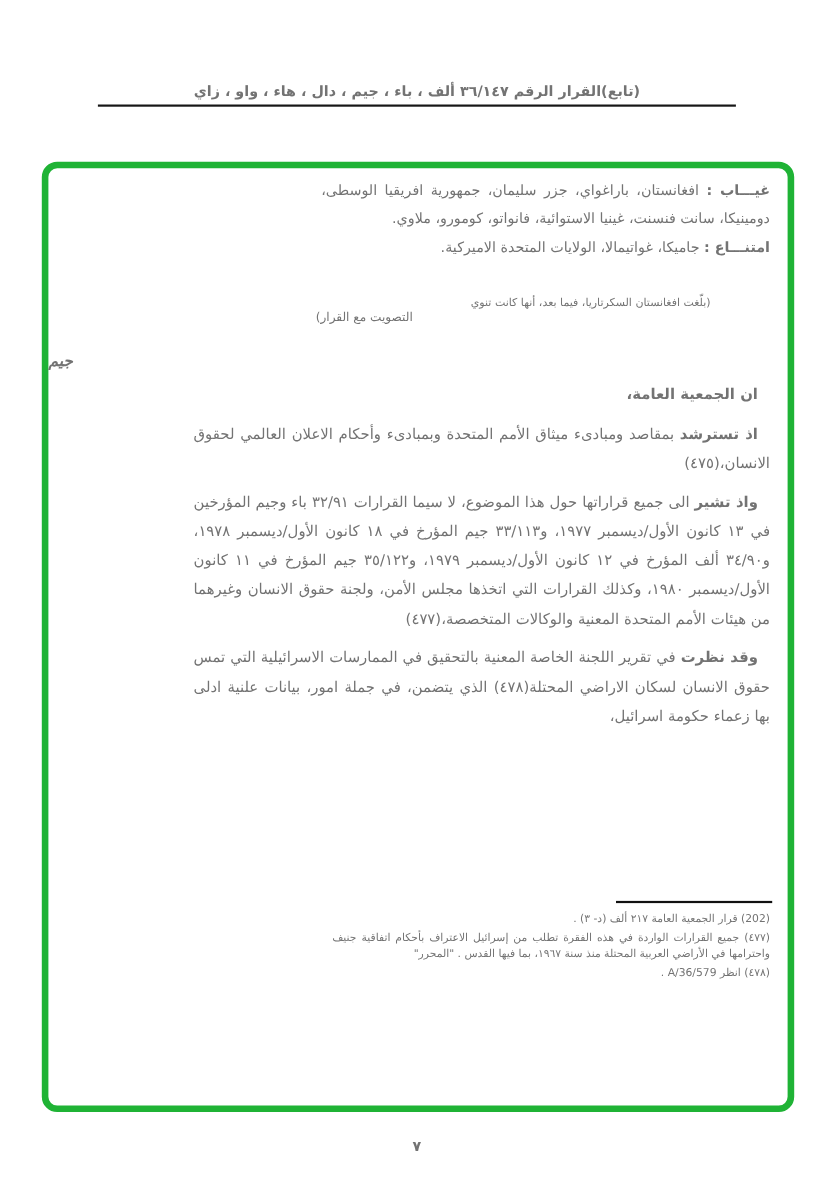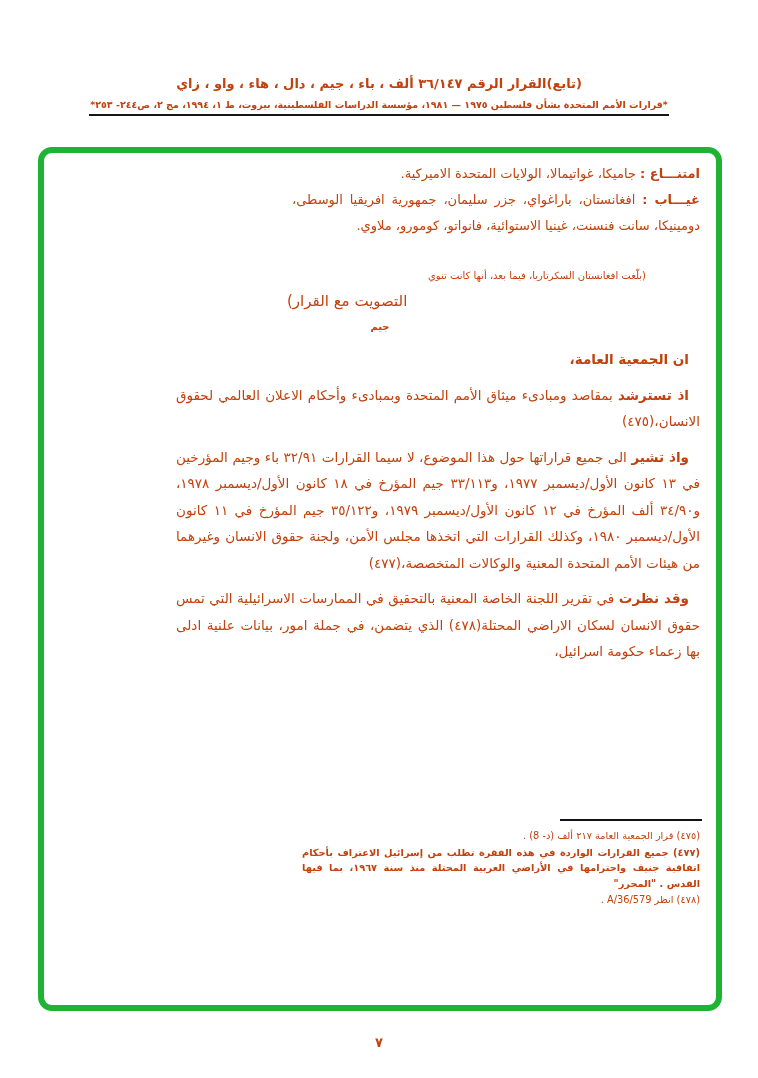--- a/index.html
+++ b/index.html
@@ -1,100 +1,99 @@
 <!DOCTYPE html>
 <html lang="ar"><head>
 <meta charset="utf-8">
 <style>
   * { margin:0; padding:0; box-sizing:border-box; }
   html,body { width:758px; height:1078px; }
   body { background:#ffffff; }
   .page {
     position:relative; width:758px; height:1078px; background:#ffffff;
-    font-family:"DejaVu Sans", sans-serif; color:#c2410c; overflow:hidden;
+    font-family:"DejaVu Sans", sans-serif; color:#737373; overflow:hidden;
   }
   .bold { font-weight:bold; }
 
   .doc-header { position:absolute; top:76px; left:0; width:100%; text-align:center; direction:rtl; }
   .doc-title  { font-size:13px; font-weight:bold; white-space:nowrap; }
   .doc-source { font-size:9.5px; font-weight:bold; margin-top:8px; white-space:nowrap; }
   .header-rule { width:580px; margin:4px auto 0; border-top:2px solid #161616; height:0; }
 
   .green-box {
     position:absolute; left:38px; top:147px; width:684px; height:864px;
     border:6px solid #1fb335; border-radius:14px; background:transparent;
   }
 
   .vote-block {
     position:absolute; top:8px; right:16px; width:408px;
     direction:rtl; text-align:justify; font-size:13px; line-height:26px;
   }
   .vote-line { margin:0; }
 
   .note-1 { position:absolute; top:117px; right:70px; font-size:10px; direction:rtl; white-space:nowrap; }
-  .note-2 { position:absolute; top:139px; left:243px; font-size:15px; direction:rtl; white-space:nowrap; }
+  .note-2 { position:absolute; top:129px; left:243px; font-size:11px; direction:rtl; white-space:nowrap; }
 
-  .section-heading { position:absolute; top:168px; left:0; width:100%; text-align:center; font-size:10px; font-weight:bold; }
+  .section-heading { position:absolute; top:168px; left:0; width:100%; text-align:left; font-size:14px; font-weight:bold;font-style:italic; }
 
   .body-col {
     position:absolute; top:193px; right:16px; width:524px;
     direction:rtl; text-align:justify; font-size:13.5px; line-height:26.5px;
   }
   .body-col p { margin:0 0 9px 0; text-indent:11px; }
   .intro { font-weight:bold; }
 
   .fn-sep { position:absolute; top:666px; right:14px; width:142px; border-top:2px solid #111; height:0; }
 
   .footnotes {
     position:absolute; top:675px; right:16px; width:544px;
     direction:rtl; text-align:right; font-size:9.8px; line-height:15.5px;
   }
   .fn { margin:0 0 1px 0; }
-  .fn-477 { font-weight:bold; max-width:398px; text-align:justify; }
+  .fn-477 { font-weight:normal; max-width:398px; text-align:justify; }
 
   .page-number { position:absolute; bottom:28px; left:0; width:100%; text-align:center; font-size:13px; font-weight:bold; }
 </style>
 </head>
 <body>
 
 <div class="page">
 
   <header class="doc-header">
     <div class="doc-title">(تابع)القرار الرقم ٣٦/١٤٧ ألف ، باء ، جيم ، دال ، هاء ، واو ، زاي</div>
-    <div class="doc-source">*قرارات الأمم المتحدة بشأن فلسطين ١٩٧٥ — ١٩٨١، مؤسسة الدراسات الفلسطينية، بيروت، ط ١، ١٩٩٤، مج ٢، ص٢٤٤- ٢٥٣*</div>
     <div class="header-rule"></div>
   </header>
 
   <div class="green-box" style="border-color: rgb(31, 179, 53);">
 
     <div class="vote-block">
       <div class="vote-line">
-        <span class="bold">امتنـــاع :</span><span> جاميكا، غواتيمالا، الولايات المتحدة الاميركية.</span>
+        <span class="bold">غيـــاب :</span><span> افغانستان، باراغواي، جزر سليمان، جمهورية افريقيا الوسطى، دومينيكا، سانت فنسنت، غينيا الاستوائية، فانواتو، كومورو، ملاوي.</span>
       </div>
       <div class="vote-line">
-        <span class="bold">غيـــاب :</span><span> افغانستان، باراغواي، جزر سليمان، جمهورية افريقيا الوسطى، دومينيكا، سانت فنسنت، غينيا الاستوائية، فانواتو، كومورو، ملاوي.</span>
+        <span class="bold">امتنـــاع :</span><span> جاميكا، غواتيمالا، الولايات المتحدة الاميركية.</span>
       </div>
     </div>
 
     <div class="note-1">(بلّغت افغانستان السكرتاريا، فيما بعد، أنها كانت تنوي</div>
     <div class="note-2">التصويت مع القرار)</div>
 
     <div class="section-heading">جيم</div>
 
     <div class="body-col">
       <p class="intro">ان الجمعية العامة،</p>
       <p><span class="bold">اذ تسترشد</span><span> بمقاصد ومبادىء ميثاق الأمم المتحدة وبمبادىء وأحكام الاعلان العالمي لحقوق الانسان،(٤٧٥)</span></p>
       <p><span class="bold">واذ تشير</span><span> الى جميع قراراتها حول هذا الموضوع، لا سيما القرارات ٣٢/٩١ باء وجيم المؤرخين في ١٣ كانون الأول/ديسمبر ١٩٧٧، و٣٣/١١٣ جيم المؤرخ في ١٨ كانون الأول/ديسمبر ١٩٧٨، و٣٤/٩٠ ألف المؤرخ في ١٢ كانون الأول/ديسمبر ١٩٧٩، و٣٥/١٢٢ جيم المؤرخ في ١١ كانون الأول/ديسمبر ١٩٨٠، وكذلك القرارات التي اتخذها مجلس الأمن، ولجنة حقوق الانسان وغيرهما من هيئات الأمم المتحدة المعنية والوكالات المتخصصة،(٤٧٧)</span></p>
       <p><span class="bold">وقد نظرت</span><span> في تقرير اللجنة الخاصة المعنية بالتحقيق في الممارسات الاسرائيلية التي تمس حقوق الانسان لسكان الاراضي المحتلة(٤٧٨) الذي يتضمن، في جملة امور، بيانات علنية ادلى بها زعماء حكومة اسرائيل،</span></p>
     </div>
 
     <div class="fn-sep"></div>
 
     <div class="footnotes">
-      <div class="fn">(٤٧٥) قرار الجمعية العامة ٢١٧ ألف (د- 8) .</div>
+      <div class="fn">(202) قرار الجمعية العامة ٢١٧ ألف (د- ٣) .</div>
       <div class="fn fn-477">(٤٧٧) جميع القرارات الواردة في هذه الفقرة تطلب من إسرائيل الاعتراف بأحكام اتفاقية جنيف واحترامها في الأراضي العربية المحتلة منذ سنة ١٩٦٧، بما فيها القدس . "المحرر"</div>
       <div class="fn">(٤٧٨) انظر A/36/579 .</div>
     </div>
 
   </div>
 
   <div class="page-number">٧</div>
 
 </div>
 

